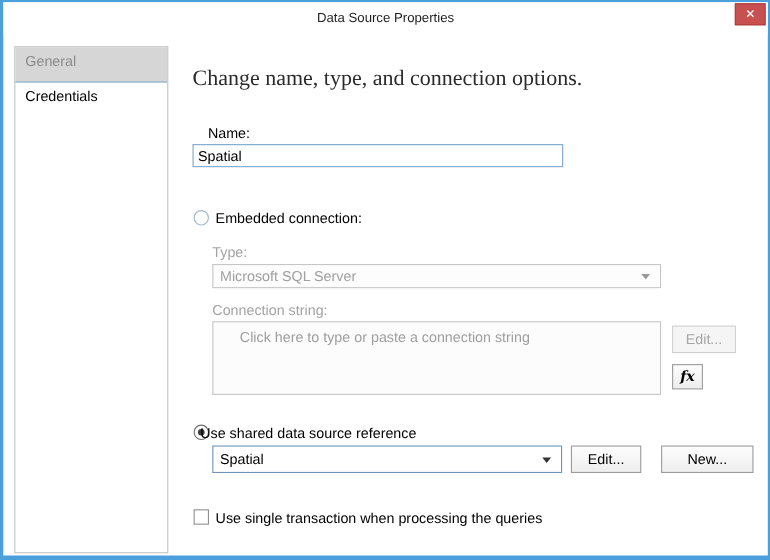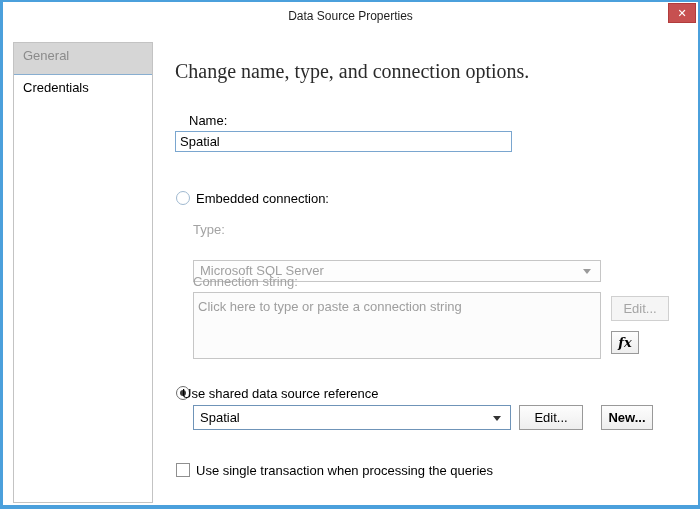--- a/index.html
+++ b/index.html
@@ -84,56 +84,56 @@
 
   
   .combo {
     position: absolute; background: #ffffff; cursor: pointer;
   }
   .combo .combo-text {
     display: block; padding-left: 6px; overflow: hidden; white-space: nowrap;
   }
   .combo.disabled {
     border: 1px solid #c6c6c6; background: #fdfdfd;
-    color: #a0a0a0; cursor: default; margin-top: 20px;
+    color: #a0a0a0; cursor: default;
   }
   .combo.enabled { border: 1px solid #6f94b8; color: #000; }
   .chev {
     position: absolute; right: 9px; top: 50%; margin-top: -2px;
     width: 0; height: 0;
     border-left: 4px solid transparent; border-right: 4px solid transparent;
   }
   .chev.gray  { border-top: 5px solid #9a9a9a; }
   .chev.black { border-top: 5px solid #333333; }
 
   
   .conn-box {
     position: absolute; left: 20px; top: 260px;
     width: 408px; height: 67px;
     border: 1px solid #c6c6c6; background: #fcfcfc;
-    color: #9e9e9e; padding: 6px 4px; cursor: text;
+    color: #9e9e9e; padding: 6px 24px; cursor: text;
   }
 
   
   .btn {
     position: absolute; text-align: center;
     border: 1px solid #999999;
     background: linear-gradient(#fdfdfd, #eeeeee);
     font-family: "Liberation Sans", sans-serif; font-size: 13px; color: #000;
     cursor: pointer;
   }
   .btn.disabled {
     border-color: #d0d0d0; background: #f5f5f5;
     color: #a5a5a5; cursor: default;
   }
   .btn-edit-embedded { left: 438px; top: 264px; width: 58px; height: 25px; line-height: 23px; }
   .btn-fx   { left: 438px; top: 299px; width: 28px; height: 23px; line-height: 21px;
               font-family: "DejaVu Serif", serif; font-style: italic; font-weight: bold; }
   .btn-edit-shared { left: 346px; top: 373px; width: 64px; height: 25px; line-height: 23px; }
-  .btn-new  { left: 428px; top: 373px; width: 52px; height: 25px; line-height: 23px; font-weight: bold; }
+  .btn-new  { left: 428px; top: 373px; width: 84px; height: 25px; line-height: 23px; }
 
   .combo-type   { left: 20px; top: 208px; width: 408px; height: 22px; line-height: 20px; }
   .combo-shared { left: 20px; top: 373px; width: 318px; height: 25px; line-height: 23px; }
 </style>
 </head>
 <body>
 
 <div class="window">
 
   <div class="titlebar">

